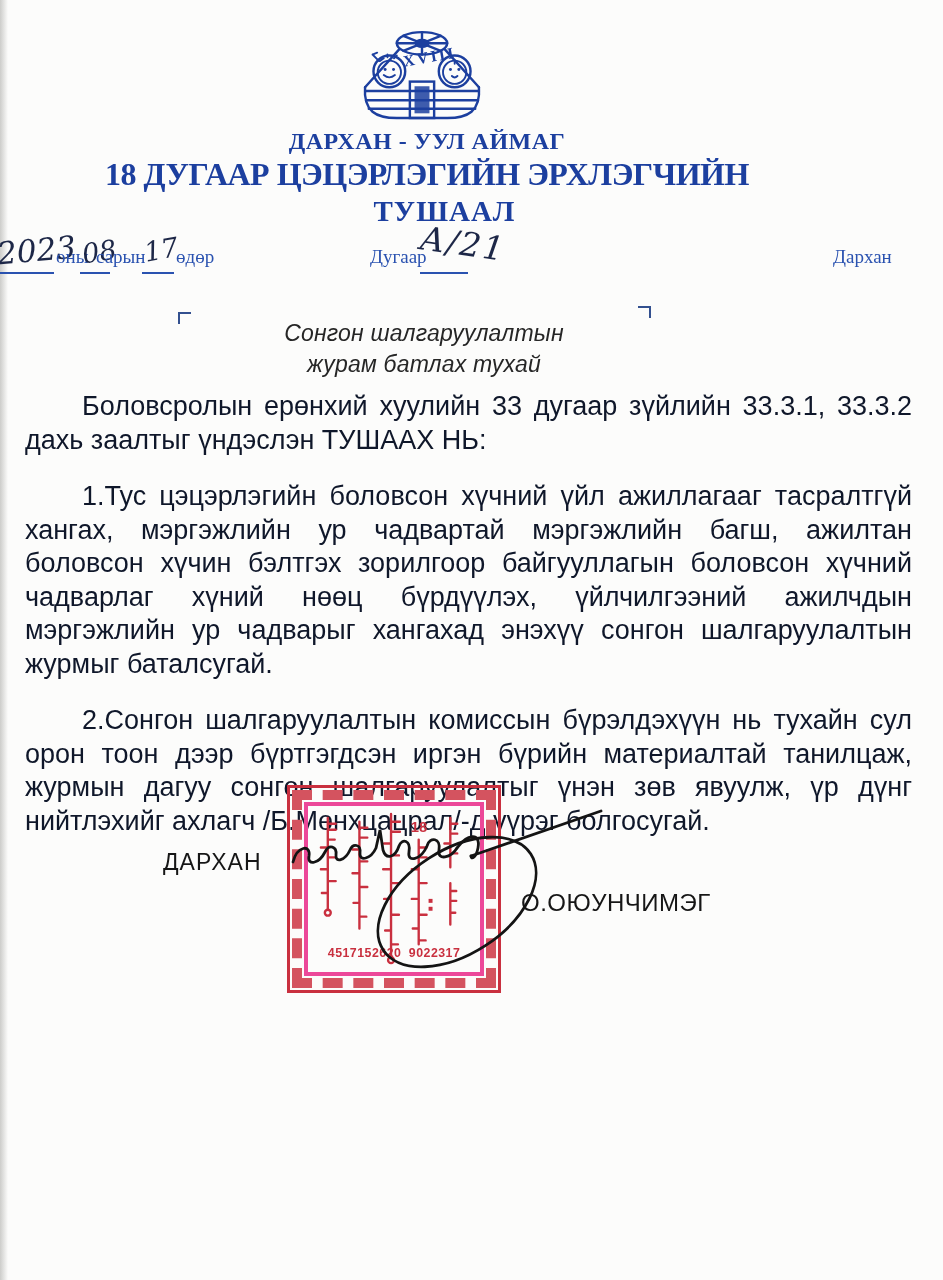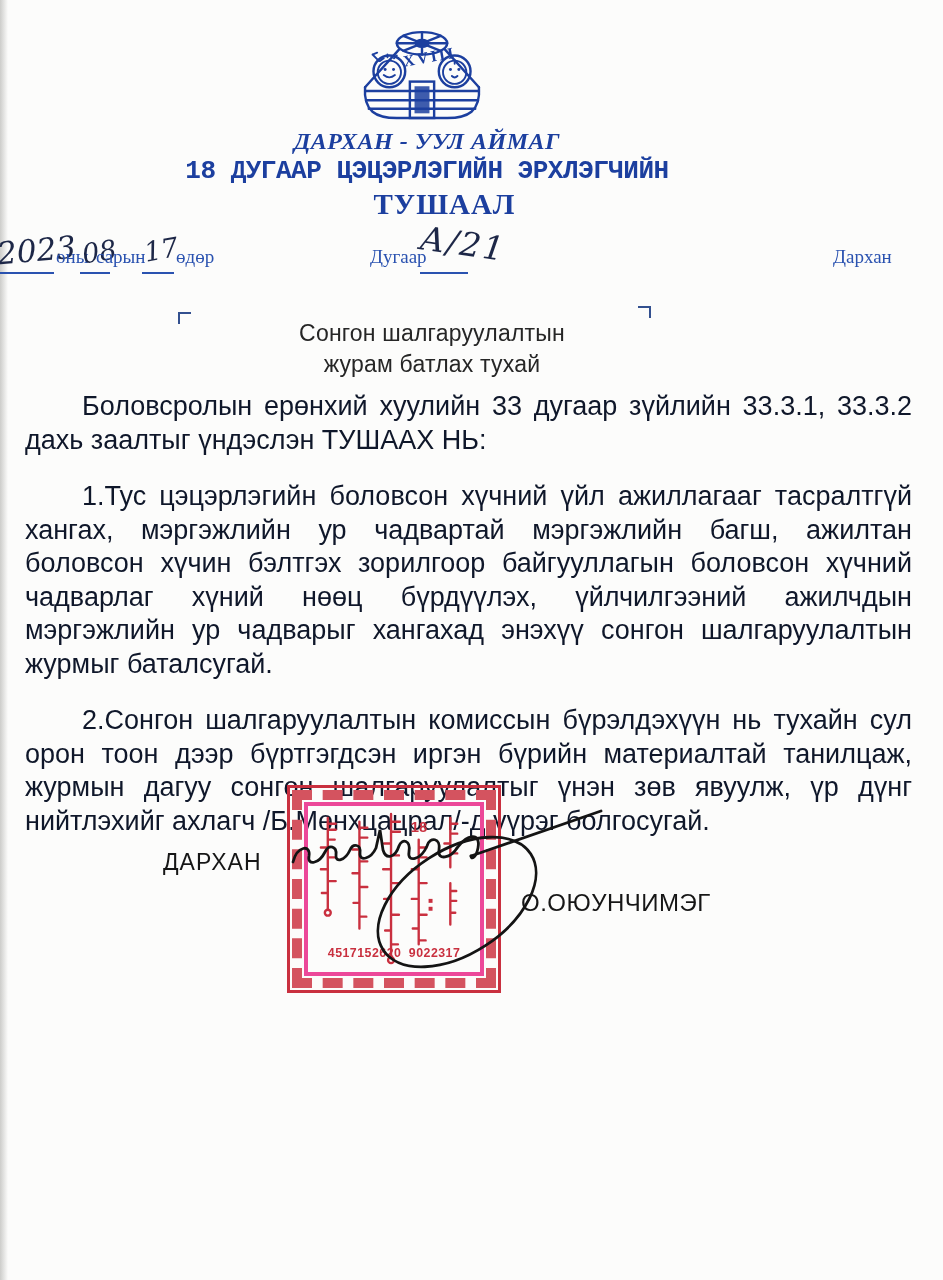--- a/index.html
+++ b/index.html
@@ -15,43 +15,43 @@
     background:linear-gradient(90deg,#bdbdba,rgba(255,255,255,0));
     opacity:.75; pointer-events:none;
   }
   
   .emblem { position:absolute; left:352px; top:28px; width:140px; height:96px; }
   
   .letterhead {
     position:absolute; left:0; top:128px; width:854px; text-align:center;
     color:#1c3f9f; font-family:"Liberation Serif", serif; font-weight:bold;
   }
-  .letterhead .region { font-size:24px; letter-spacing:.5px;font-style:italic; }
-  .letterhead .org    { font-size:26px; letter-spacing:-.5px; margin-top:1px;font-family:Liberation Mono, monospace; }
+  .letterhead .region { font-size:24px; letter-spacing:.5px; }
+  .letterhead .org    { font-size:32px; letter-spacing:-.5px; margin-top:1px; }
   .letterhead .doctype{ font-size:29px; letter-spacing:1px; margin-top:2px;padding-left:35px; }
   
   .meta-row { position:absolute; left:0; top:224px; width:943px; height:70px;
               font-family:"Liberation Serif", serif; color:#2a52b0; font-size:19px; }
   .hand { font-family:"DejaVu Serif", serif; font-style:italic; color:#1d2747; }
   .hw-year  { position:absolute; left:-3px; top:8px;  font-size:31px; transform:rotate(-5deg); }
   .lbl-year { position:absolute; left:56px; top:22px; }
   .hw-month { position:absolute; left:82px; top:12px; font-size:27px; transform:rotate(-9deg); }
   .lbl-month{ position:absolute; left:96px; top:22px; }
   .hw-day   { position:absolute; left:144px; top:10px; font-size:27px; transform:rotate(-10deg); }
   .lbl-day  { position:absolute; left:176px; top:22px; }
   .u1 { position:absolute; left:0;   top:48px; width:54px; border-bottom:2px solid #2a52b0; }
   .u2 { position:absolute; left:80px; top:48px; width:30px; border-bottom:2px solid #2a52b0; }
   .u3 { position:absolute; left:142px;top:48px; width:32px; border-bottom:2px solid #2a52b0; }
   .lbl-number { position:absolute; left:370px; top:22px; }
   .u4 { position:absolute; left:420px; top:48px; width:48px; border-bottom:2px solid #2a52b0; }
   .hw-number { position:absolute; left:420px; top:0px; font-size:33px; transform:rotate(8deg); letter-spacing:2px;}
   .lbl-city { position:absolute; left:833px; top:22px; }
   
-  .title-wrap { position:absolute; left:12px; top:318px; width:840px; text-align:center;
-                font-size:23px; line-height:31px; color:#262626; letter-spacing:.2px; }
+  .title-wrap { position:absolute; left:4px; top:318px; width:840px; text-align:center;
+                font-size:23px; line-height:31px; color:#262626; letter-spacing:.2px;font-style:italic; }
   .bracket { position:absolute; width:13px; height:12px; }
   .bracket.left  { left:178px; top:312px; border-left:2px solid #33508f; border-top:2px solid #33508f; }
   .bracket.right { left:638px; top:306px; border-right:2px solid #33508f; border-top:2px solid #33508f; }
   
   .body-text { position:absolute; left:25px; right:31px; top:390px;
                font-size:27px; line-height:33.5px; text-align:justify; color:#0f172a; }
   .body-text p { text-indent:57px; margin-bottom:23px; }
   
   .role { position:absolute; left:163px; top:849px; font-size:23px; letter-spacing:1px; color:#161616; }
   .name { position:absolute; left:521px; top:857px; font-size:24px; letter-spacing:.5px; color:#161616;margin-top:32px; }

